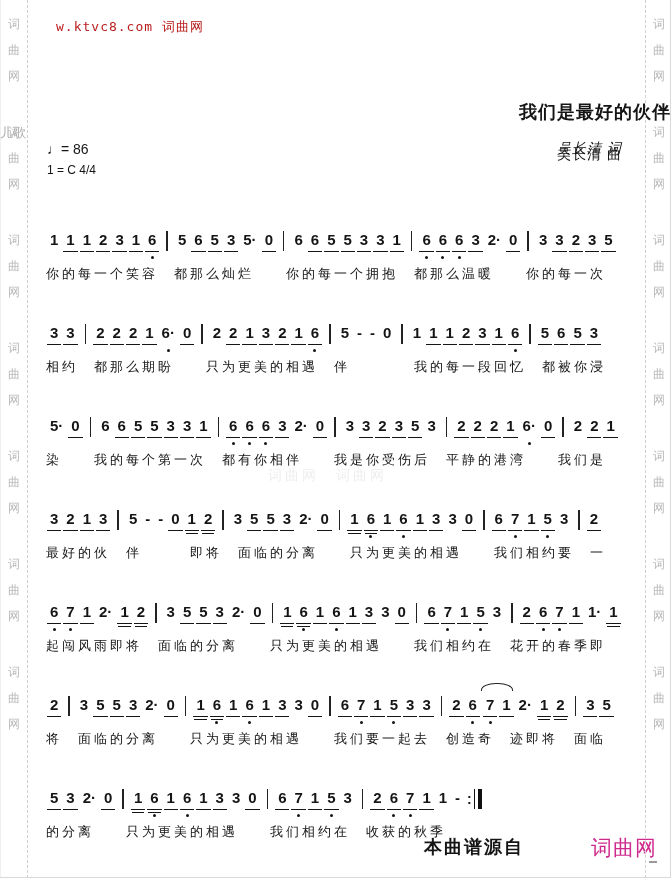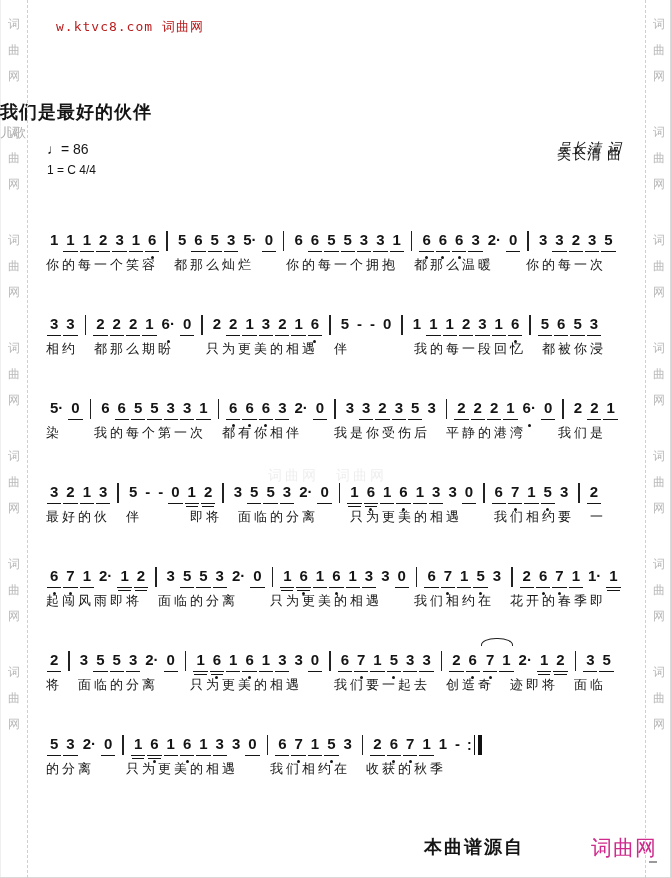--- a/index.html
+++ b/index.html
@@ -12,21 +12,21 @@
   .wm-left{left:5px;}
   .wm-right{right:3px;}
   .wmch{margin:14px 0;}
   .wmgap{height:16px;}
   .wm-line{position:absolute;top:0;bottom:0;border-left:1px dashed #cfcfcf;z-index:1;}
   .wm-line-l{left:27px;}
   .wm-line-r{right:25px;}
   
   .site{position:absolute;left:20px;top:18px;font-family:"DejaVu Sans Mono",monospace;
         font-size:13px;color:#b91c1c;letter-spacing:1px;margin-left:36px;}
-  .title{position:absolute;left:0;right:0;top:100px;text-align:left;
+  .title{position:absolute;left:0;right:0;top:100px;text-align:right;
          font-size:18px;font-weight:bold;letter-spacing:1px;}
   .subtitle{position:absolute;left:0;right:0;top:124px;text-align:left;
             font-size:13px;color:#a9a9a9;}
   .tempo{position:absolute;left:47px;top:141px;font-size:14px;}
   .keysig{position:absolute;left:47px;top:163px;font-size:12px;}
   .lyricist{position:absolute;right:49px;top:140px;font-size:14px;letter-spacing:1px;font-style:italic;}
   .composer{position:absolute;right:49px;top:146px;font-size:14px;letter-spacing:1px;}
   
   #systems{position:absolute;left:46px;top:230px;right:26px;}
   .system{margin-bottom:40px;}
@@ -39,21 +39,21 @@
   .lodot{position:absolute;left:50%;margin-left:-1.5px;bottom:-8px;width:3px;height:3px;
          border-radius:50%;background:#151515;}
   .bar{flex:none;width:1.5px;height:20px;background:#222;margin:1px 6px 0;}
   .slur{flex:none;position:relative;top:-12px;width:30px;height:7px;
         border:1.5px solid #222;border-bottom:none;
         border-radius:15px 15px 0 0/7px 7px 0 0;margin-right:-31px;}
   .final{flex:none;display:inline-flex;align-items:center;height:20px;margin:1px 0 0 3px;}
   .fdots{font-weight:bold;font-size:14px;line-height:18px;margin-right:2px;}
   .thinb{width:1.5px;height:20px;background:#111;margin-right:2.5px;}
   .thickb{width:4px;height:20px;background:#111;}
-  .lyrics-row{font-size:13px;letter-spacing:3px;white-space:pre;height:18px;}
+  .lyrics-row{margin-top:9px;font-size:13px;letter-spacing:3px;white-space:pre;height:18px;}
   
   .fwm{position:absolute;left:268px;top:467px;font-size:14px;color:#777;
        opacity:0.12;letter-spacing:3px;z-index:0;}
   
   .footer-src{position:absolute;left:424px;top:835px;font-size:18px;font-weight:bold;
               letter-spacing:2px;}
   .footer-brand{position:absolute;left:591px;top:834px;font-size:21px;font-weight:normal;
                 color:#cf2b8d;letter-spacing:1px;}
   .footer-dash{position:absolute;left:649px;top:861px;width:8px;height:2px;background:#9a9a9a;}
 </style>

